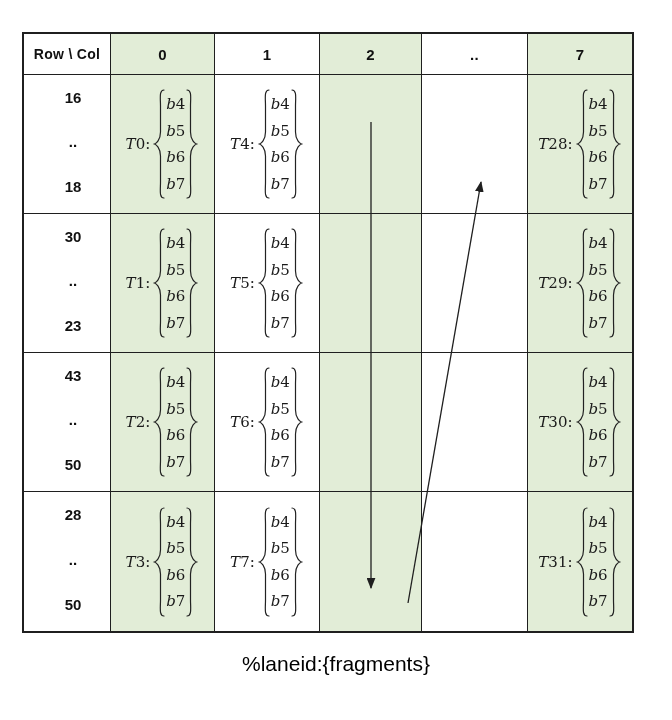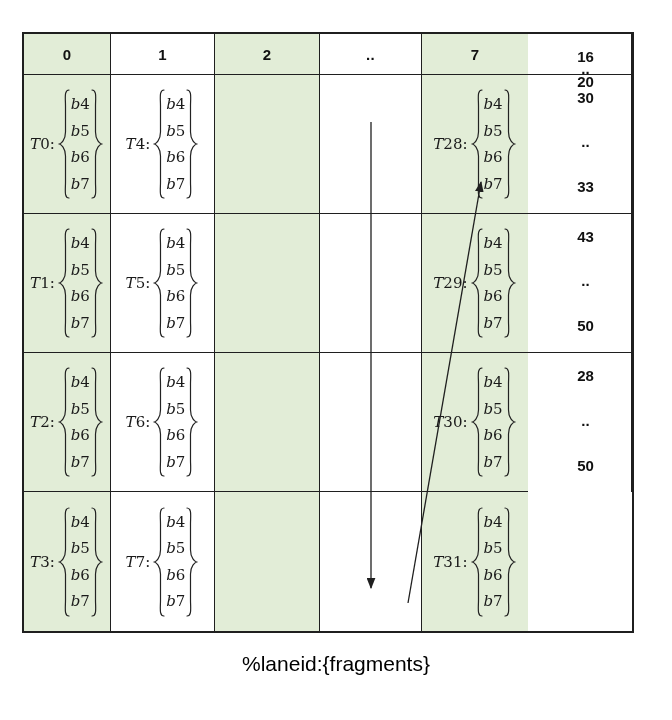--- a/index.html
+++ b/index.html
@@ -62,29 +62,30 @@
     position:absolute;left:0;top:652px;width:672px;
     text-align:center;font-size:21px;color:#000;
   }
 </style>
 </head>
 <body>
 
 <div class="fig">
 
   <div class="grid" id="grid">
+      <div class="cell hdr corner">Row \ Col</div>
       <div class="cell hdr green">0</div>
       <div class="cell hdr">1</div>
       <div class="cell hdr green">2</div>
       <div class="cell hdr">..</div>
       <div class="cell hdr green last-col">7</div>
       <div class="cell rowlab">
         <span>16</span>
         <span class="mid">..</span>
-        <span>20</span>
+        <span>18</span>
       </div>
       <div class="cell green">
         <div class="frag">
           <span class="serif tlabel"><i>T</i>0:</span>
           <span class="brace">
             <svg width="13" height="112" viewBox="0 0 13 112">
               <path d="M12,2 C7,2 8.5,10 8.5,18 L8.5,44 C8.5,52 4,55.5 2.5,56 C4,56.5 8.5,60 8.5,68 L8.5,94 C8.5,102 7,110 12,110" fill="none" stroke="#222" stroke-width="1.2" stroke-linecap="round"></path>
             </svg>
           </span>
           <div class="bcol">
@@ -140,21 +141,21 @@
           <span class="brace">
             <svg width="13" height="112" viewBox="0 0 13 112">
               <path d="M1,2 C6,2 4.5,10 4.5,18 L4.5,44 C4.5,52 9,55.5 10.5,56 C9,56.5 4.5,60 4.5,68 L4.5,94 C4.5,102 6,110 1,110" fill="none" stroke="#222" stroke-width="1.2" stroke-linecap="round"></path>
             </svg>
           </span>
         </div>
       </div>
       <div class="cell rowlab">
         <span>30</span>
         <span class="mid">..</span>
-        <span>33</span>
+        <span>23</span>
       </div>
       <div class="cell green">
         <div class="frag">
           <span class="serif tlabel"><i>T</i>1:</span>
           <span class="brace">
             <svg width="13" height="112" viewBox="0 0 13 112">
               <path d="M12,2 C7,2 8.5,10 8.5,18 L8.5,44 C8.5,52 4,55.5 2.5,56 C4,56.5 8.5,60 8.5,68 L8.5,94 C8.5,102 7,110 12,110" fill="none" stroke="#222" stroke-width="1.2" stroke-linecap="round"></path>
             </svg>
           </span>
           <div class="bcol">

